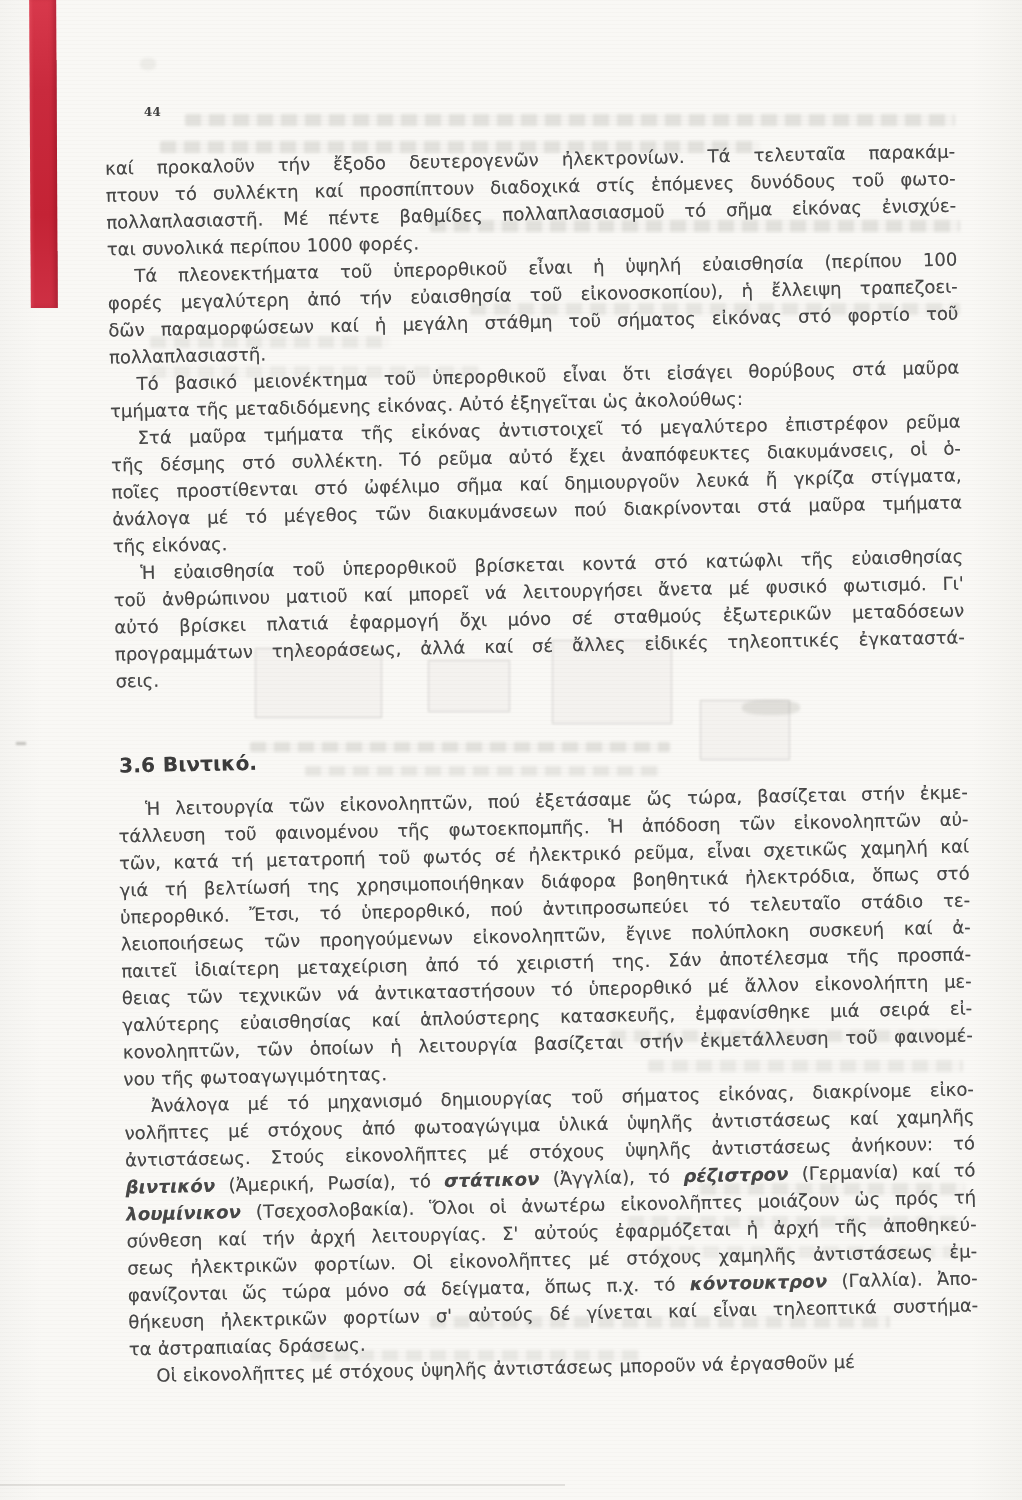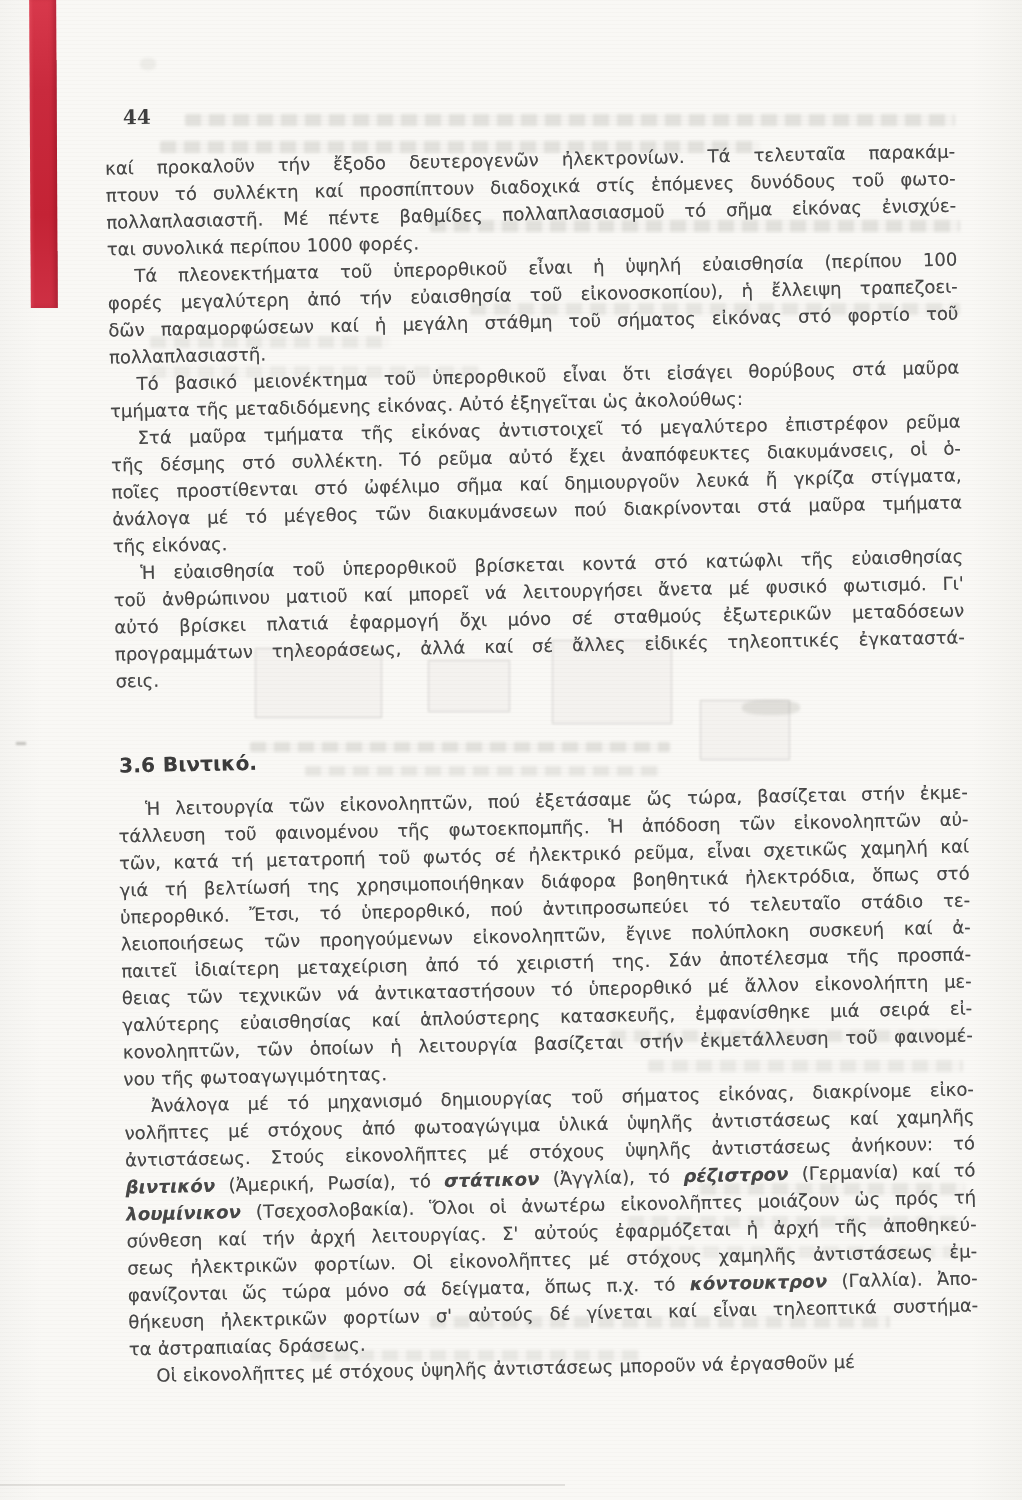--- a/index.html
+++ b/index.html
@@ -4,22 +4,22 @@
 <style>
   html,body{margin:0;padding:0;background:#e8e6e1;}
   .page{
     position:relative;width:1022px;height:1500px;overflow:hidden;margin:0 auto;
     background:
       repeating-linear-gradient(180deg, rgba(130,125,115,0.030) 0 1px, rgba(0,0,0,0) 1px 4px),
       linear-gradient(90deg,#f4f3f0 0,#f9f8f5 4%,#f9f8f5 95%,#f3f2ee 100%);
     font-family:"DejaVu Sans", sans-serif;
   }
   .pagenum{
-    position:absolute;left:123px;top:105px;
-    font-family:"DejaVu Serif", serif;font-weight:bold;font-size:20px;color:#3f3f3f;
+    position:absolute;left:144px;top:105px;
+    font-family:"DejaVu Serif", serif;font-weight:bold;font-size:12px;color:#3f3f3f;
     transform:rotate(-0.8deg);
   }
   .scan{
     position:absolute;left:116px;top:146px;width:850px;
     transform:rotate(-1.15deg);transform-origin:50% 45%;
     color:#474747;font-size:18px;line-height:27px;
     text-shadow:0 0 0.6px rgba(70,70,70,0.5);
     word-spacing:0.5px;
   }
   .para{margin:0;}

